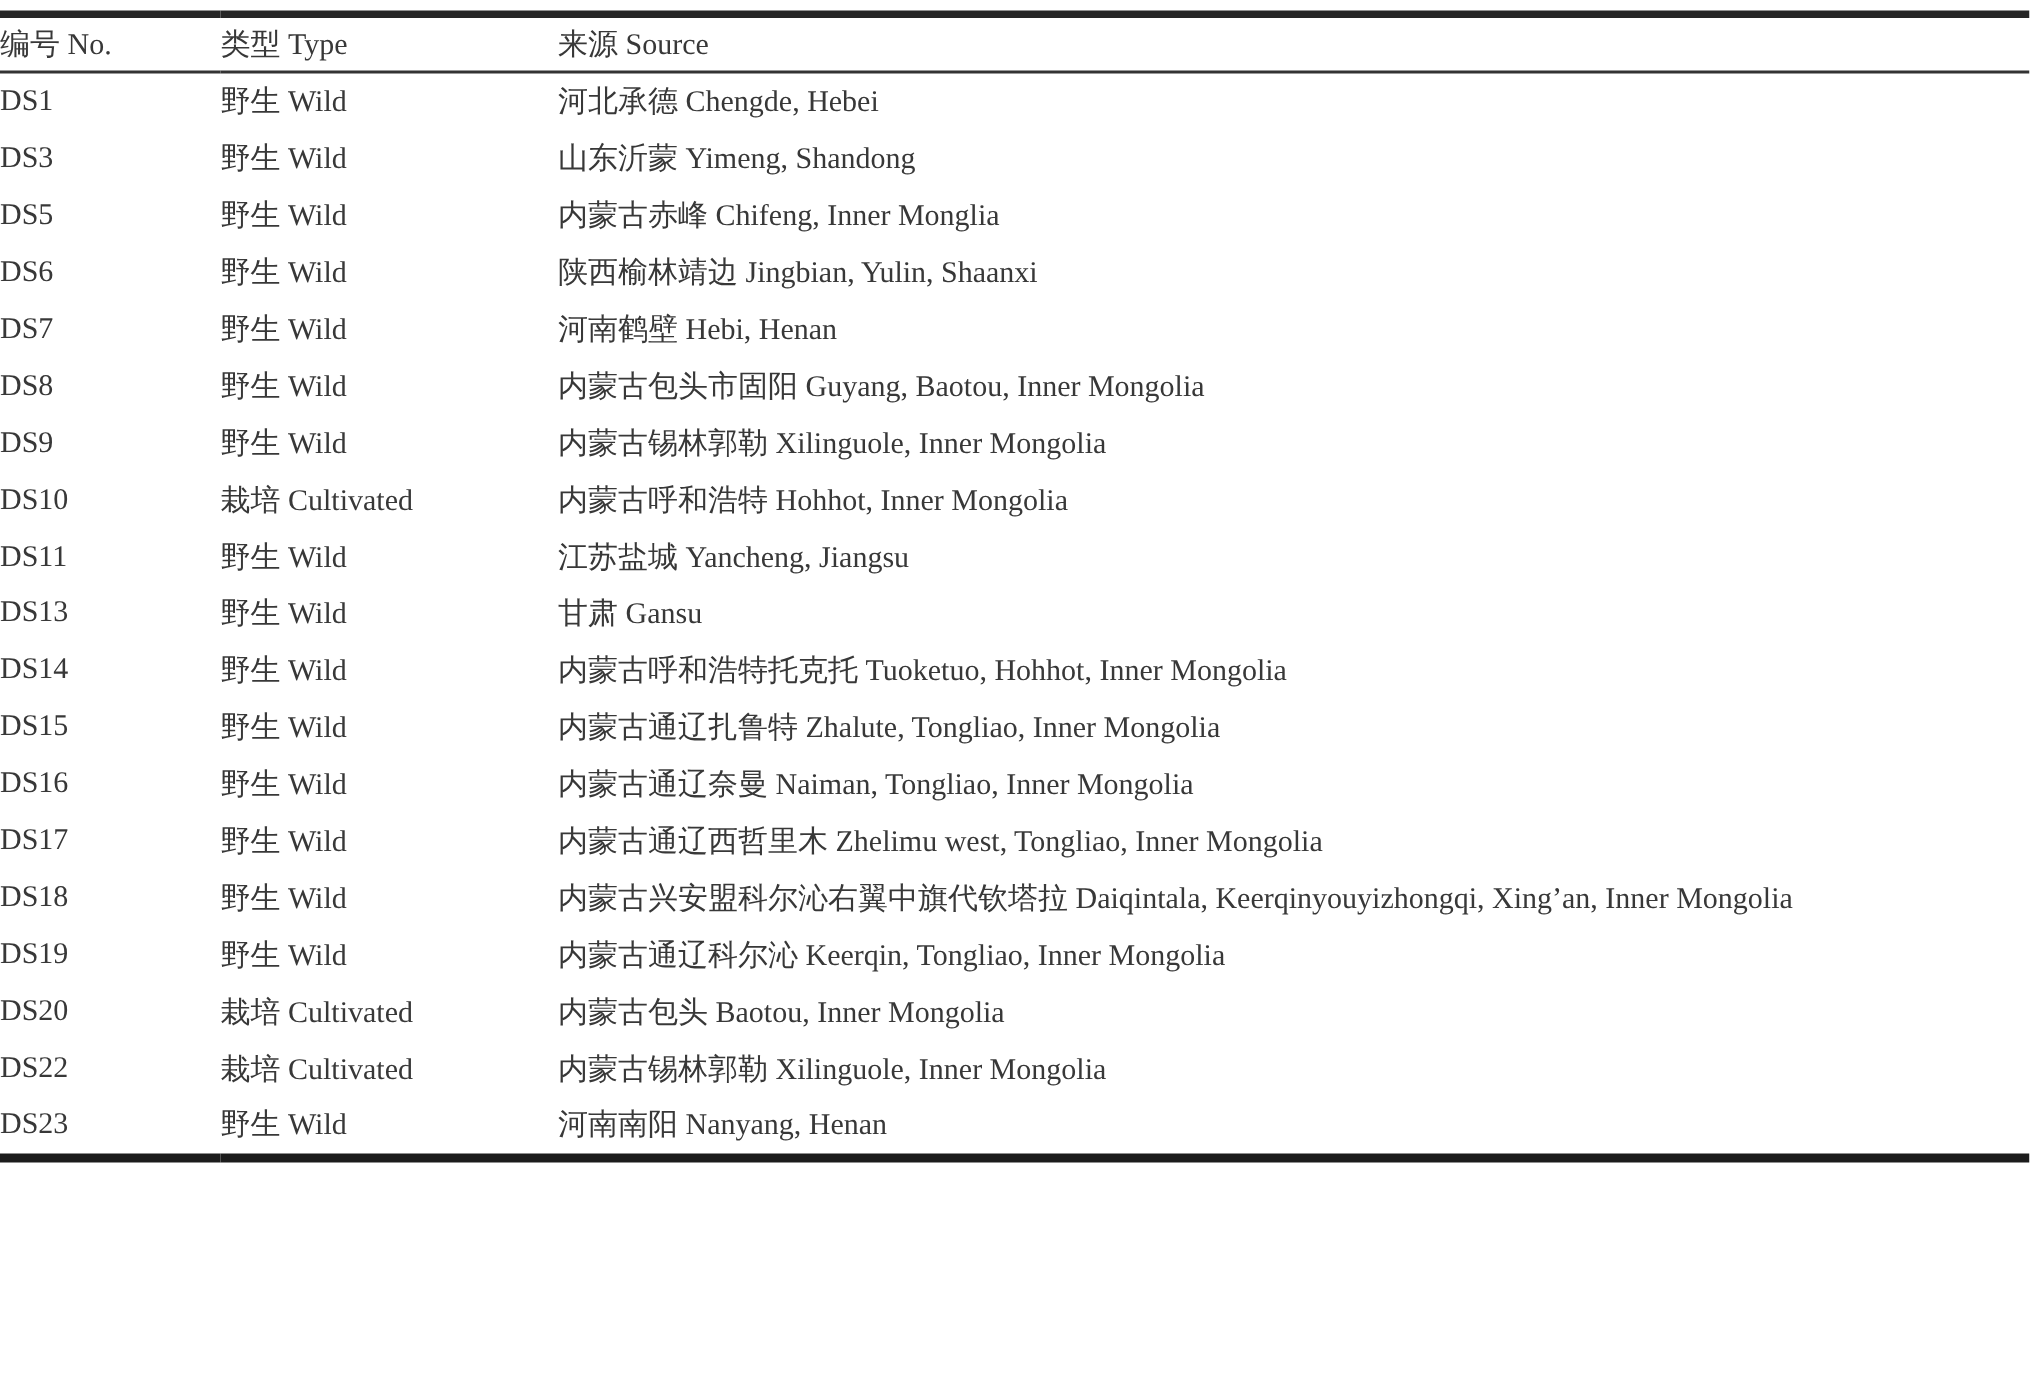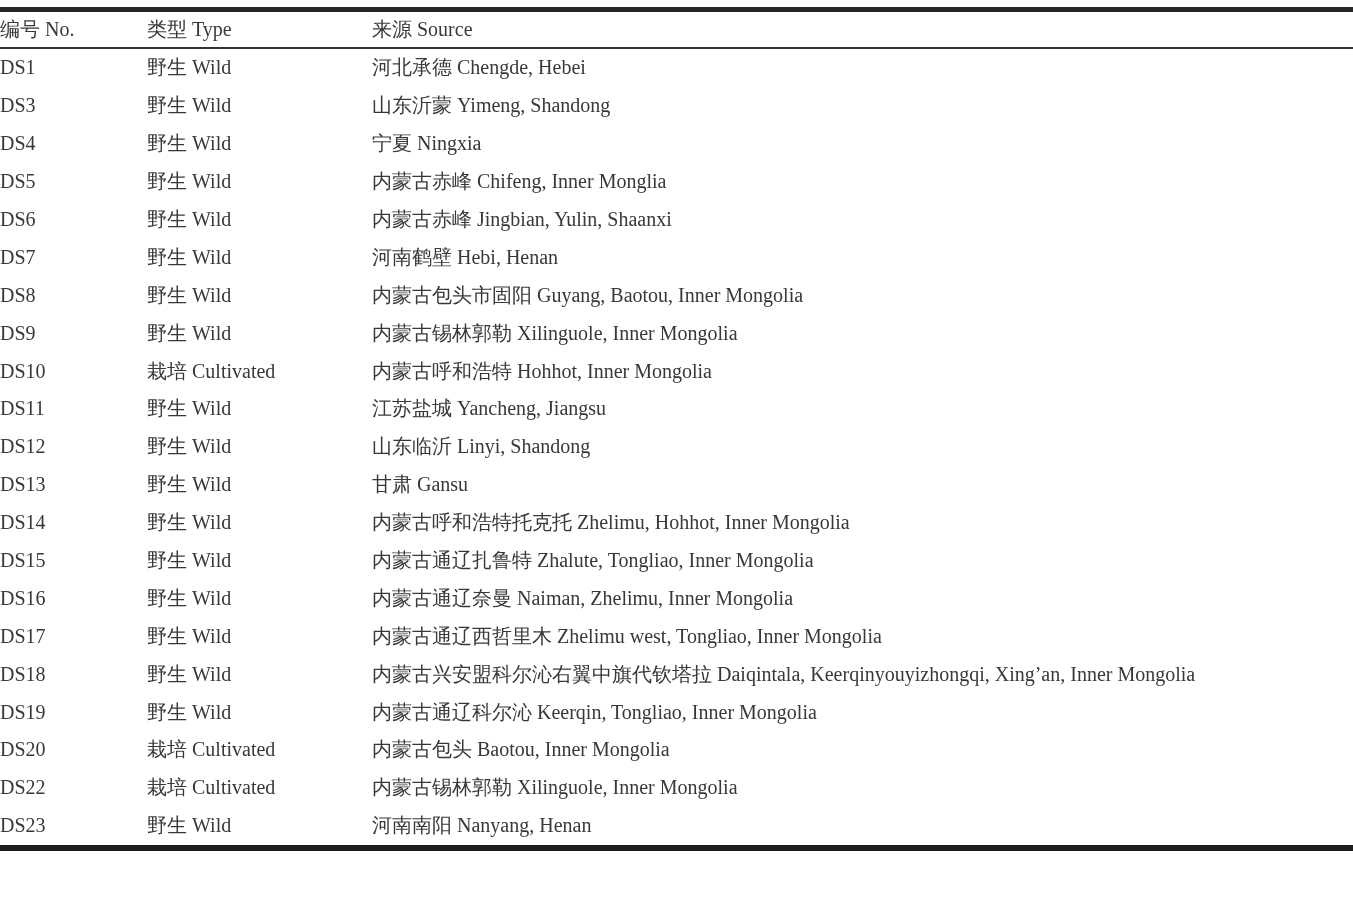--- a/index.html
+++ b/index.html
@@ -70,33 +70,28 @@
           <td class="cell-no">DS1</td>
           <td class="cell-type">野生 Wild</td>
           <td class="cell-source">河北承德 Chengde, Hebei</td>
         </tr>
         <tr>
           <td class="cell-no">DS3</td>
           <td class="cell-type">野生 Wild</td>
           <td class="cell-source">山东沂蒙 Yimeng, Shandong</td>
         </tr>
         <tr>
-          <td class="cell-no">DS4</td>
-          <td class="cell-type">野生 Wild</td>
-          <td class="cell-source">宁夏 Ningxia</td>
-        </tr>
-        <tr>
           <td class="cell-no">DS5</td>
           <td class="cell-type">野生 Wild</td>
           <td class="cell-source">内蒙古赤峰 Chifeng, Inner Monglia</td>
         </tr>
         <tr>
           <td class="cell-no">DS6</td>
           <td class="cell-type">野生 Wild</td>
-          <td class="cell-source">内蒙古赤峰 Jingbian, Yulin, Shaanxi</td>
+          <td class="cell-source">陕西榆林靖边 Jingbian, Yulin, Shaanxi</td>
         </tr>
         <tr>
           <td class="cell-no">DS7</td>
           <td class="cell-type">野生 Wild</td>
           <td class="cell-source">河南鹤壁 Hebi, Henan</td>
         </tr>
         <tr>
           <td class="cell-no">DS8</td>
           <td class="cell-type">野生 Wild</td>
           <td class="cell-source">内蒙古包头市固阳 Guyang, Baotou, Inner Mongolia</td>
@@ -110,43 +105,38 @@
           <td class="cell-no">DS10</td>
           <td class="cell-type">栽培 Cultivated</td>
           <td class="cell-source">内蒙古呼和浩特 Hohhot, Inner Mongolia</td>
         </tr>
         <tr>
           <td class="cell-no">DS11</td>
           <td class="cell-type">野生 Wild</td>
           <td class="cell-source">江苏盐城 Yancheng, Jiangsu</td>
         </tr>
         <tr>
-          <td class="cell-no">DS12</td>
-          <td class="cell-type">野生 Wild</td>
-          <td class="cell-source">山东临沂 Linyi, Shandong</td>
-        </tr>
-        <tr>
           <td class="cell-no">DS13</td>
           <td class="cell-type">野生 Wild</td>
           <td class="cell-source">甘肃 Gansu</td>
         </tr>
         <tr>
           <td class="cell-no">DS14</td>
           <td class="cell-type">野生 Wild</td>
-          <td class="cell-source">内蒙古呼和浩特托克托 Zhelimu, Hohhot, Inner Mongolia</td>
+          <td class="cell-source">内蒙古呼和浩特托克托 Tuoketuo, Hohhot, Inner Mongolia</td>
         </tr>
         <tr>
           <td class="cell-no">DS15</td>
           <td class="cell-type">野生 Wild</td>
           <td class="cell-source">内蒙古通辽扎鲁特 Zhalute, Tongliao, Inner Mongolia</td>
         </tr>
         <tr>
           <td class="cell-no">DS16</td>
           <td class="cell-type">野生 Wild</td>
-          <td class="cell-source">内蒙古通辽奈曼 Naiman, Zhelimu, Inner Mongolia</td>
+          <td class="cell-source">内蒙古通辽奈曼 Naiman, Tongliao, Inner Mongolia</td>
         </tr>
         <tr>
           <td class="cell-no">DS17</td>
           <td class="cell-type">野生 Wild</td>
           <td class="cell-source">内蒙古通辽西哲里木 Zhelimu west, Tongliao, Inner Mongolia</td>
         </tr>
         <tr>
           <td class="cell-no">DS18</td>
           <td class="cell-type">野生 Wild</td>
           <td class="cell-source">内蒙古兴安盟科尔沁右翼中旗代钦塔拉 Daiqintala, Keerqinyouyizhongqi, Xing’an, Inner Mongolia</td>

